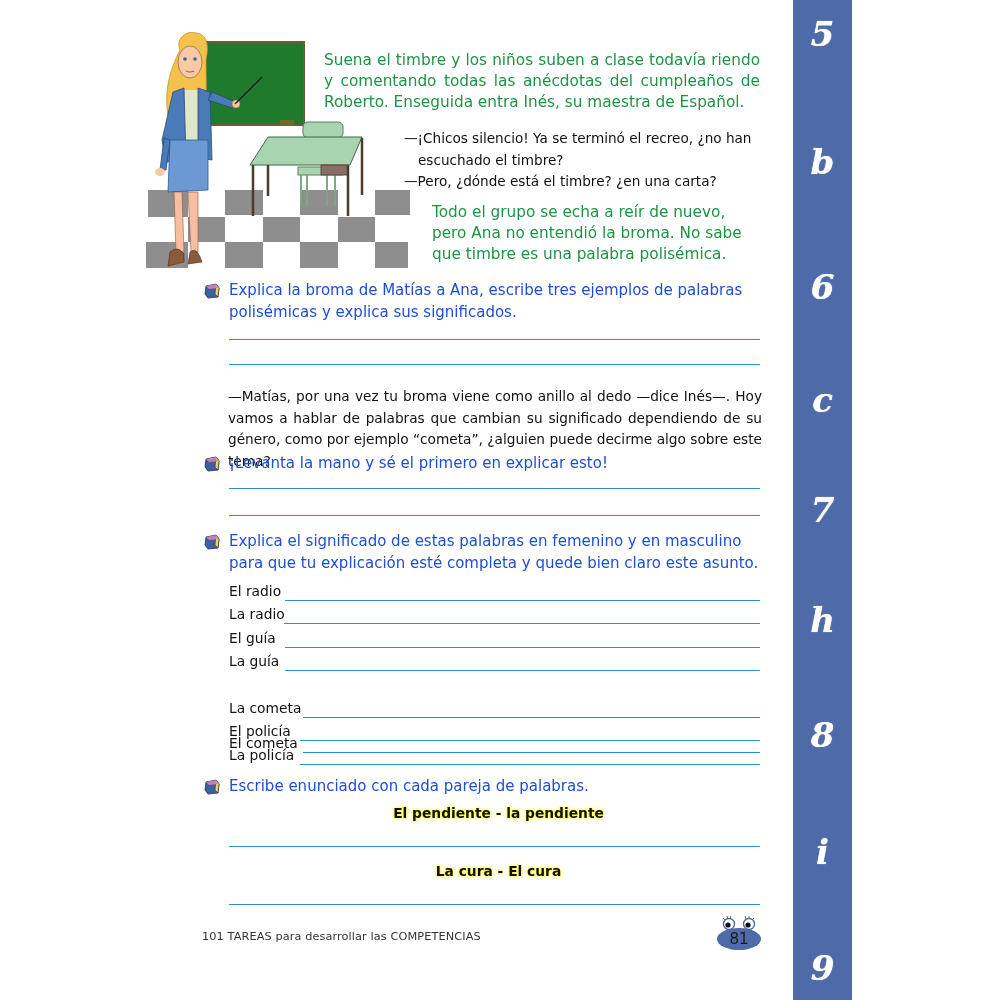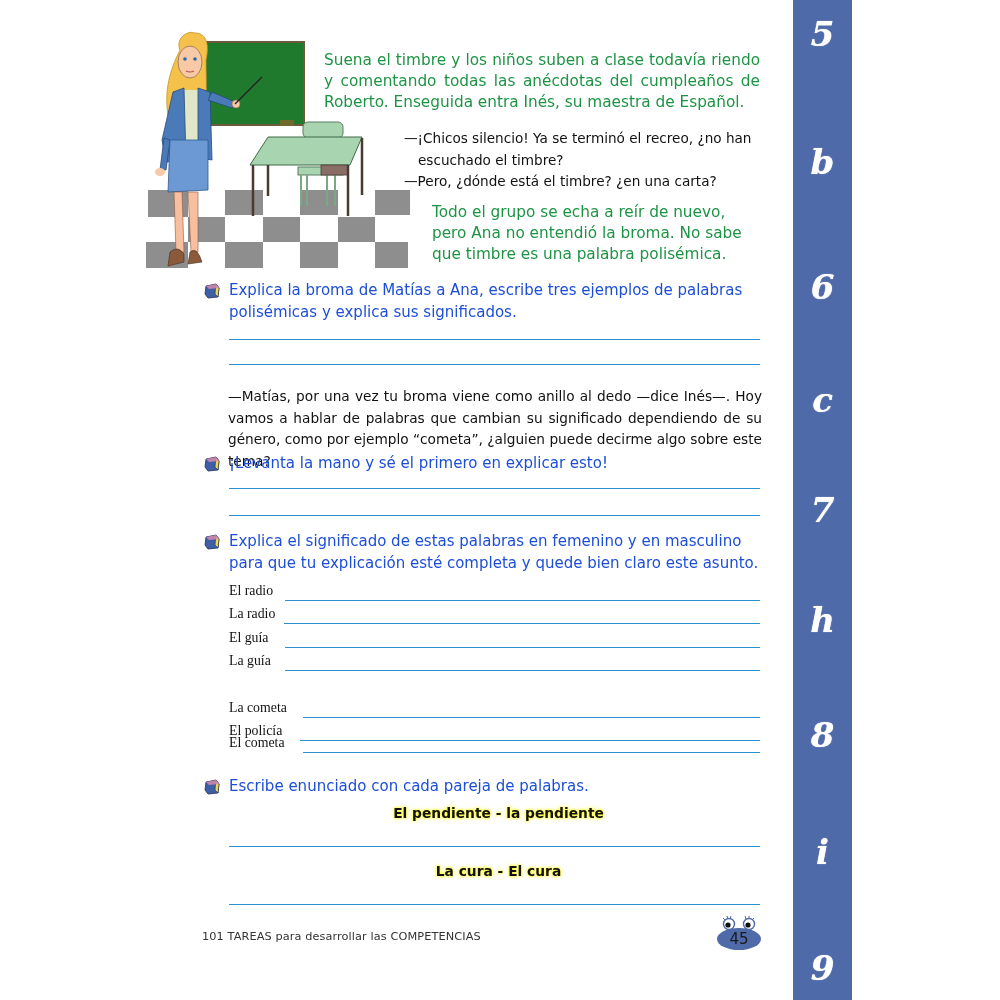--- a/index.html
+++ b/index.html
@@ -29,21 +29,21 @@
   .task { position:absolute; left:204px; width:560px; font-size:15px; line-height:22px; }
   .task .bullet { position:absolute; left:0; top:3px; width:17px; height:17px; }
   .task .txt { margin-left:25px; display:block; }
 
   .line { position:absolute; height:0; border-top:1.6px solid #2b8fd0; }
 
   .para { position:absolute; left:204px; width:558px; font-size:13.7px; line-height:21.5px; text-align:justify; }
   .para .indent { padding-left:24px; }
 
   .wordrow { position:absolute; left:229px; width:531px; height:20px; font-size:13.8px; }
-  .wordrow .wl { position:absolute; left:0; top:0; color:#111;font-family:Liberation Serif, serif; }
+  .wordrow .wl { position:absolute; left:0; top:0; color:#111; }
   .wordrow .ul { position:absolute; top:17px; right:0; border-top:1.6px solid #2b8fd0; height:0; }
 
   .pair { position:absolute; left:229px; width:531px; text-align:center; font-size:13.8px; color:#111;
           font-weight:bold; }
   .pair span { text-shadow: 0 0 2px #ffff3a, 0 0 3px #ffff3a, 0 0 4px #fff95a; margin-left: 8px; }
 
   .footer { position:absolute; left:202px; top:930px; font-size:11.3px; color:#333; letter-spacing:0.1px; }
   .pagenum { position:absolute; left:714px; top:914px; width:50px; height:38px; }
   .pagenum .num { position:absolute; left:0; top:14px; width:50px; text-align:center; color:#1a1a1a;
                   font-size:15px; line-height:22px; }
@@ -173,20 +173,24 @@
     <div class="ul" style="left:74px;"></div>
   </div>
   <div class="wordrow" style="top:723px;">
     <span class="wl">El policía</span>
     <div class="ul" style="left:71px;"></div>
   </div>
   <div class="wordrow" style="top:700px;">
     <span class="wl">La cometa</span>
     <div class="ul" style="left:74px;"></div>
   </div>
+  <div class="wordrow" style="top:747px;">
+    <span class="wl">La policía</span>
+    <div class="ul" style="left:71px;"></div>
+  </div>
 
   <div class="task text-blue" style="top:775px;">
     <svg class="bullet" viewBox="0 0 17 17">
       <polygon points="2,4 12,2 15,6 14,15 4,16 1,12" fill="#3e5fa6" stroke="#1d2d55" stroke-width="0.8"></polygon>
       <polygon points="12,2 15,6 14,15 11,12" fill="#f0d84a" stroke="#1d2d55" stroke-width="0.6"></polygon>
       <polygon points="2,4 12,2 15,6 5,7" fill="#d68ab0" opacity="0.85"></polygon>
     </svg>
     <span class="txt">Escribe enunciado con cada pareja de palabras.</span>
   </div>
 
@@ -204,21 +208,21 @@
   <div class="pagenum">
     <svg width="50" height="38" viewBox="0 0 50 38" style="position:absolute;left:0;top:0;">
       <ellipse cx="25" cy="25" rx="22" ry="11" fill="#4f6aa8"></ellipse>
       <circle cx="15" cy="10" r="5.5" fill="#ffffff" stroke="#4f6aa8" stroke-width="1.4"></circle>
       <circle cx="35" cy="10" r="5.5" fill="#ffffff" stroke="#4f6aa8" stroke-width="1.4"></circle>
       <circle cx="14" cy="11" r="2.6" fill="#111"></circle>
       <circle cx="34" cy="11" r="2.6" fill="#111"></circle>
       <path d="M9,4 L11,6 M13,2 L14,5 M17,2 L16,5" stroke="#4f6aa8" stroke-width="1"></path>
       <path d="M31,2 L32,5 M35,2 L35,5 M40,4 L38,6" stroke="#4f6aa8" stroke-width="1"></path>
     </svg>
-    <div class="num">45</div>
+    <div class="num">81</div>
   </div>
 
   <div class="sidebar">
     <div class="glyph" style="top:14px;">5</div>
     <div class="glyph" style="top:142px;">b</div>
     <div class="glyph" style="top:267px;">6</div>
     <div class="glyph" style="top:380px;">c</div>
     <div class="glyph" style="top:490px;">7</div>
     <div class="glyph" style="top:600px;">h</div>
     <div class="glyph" style="top:715px;">8</div>

